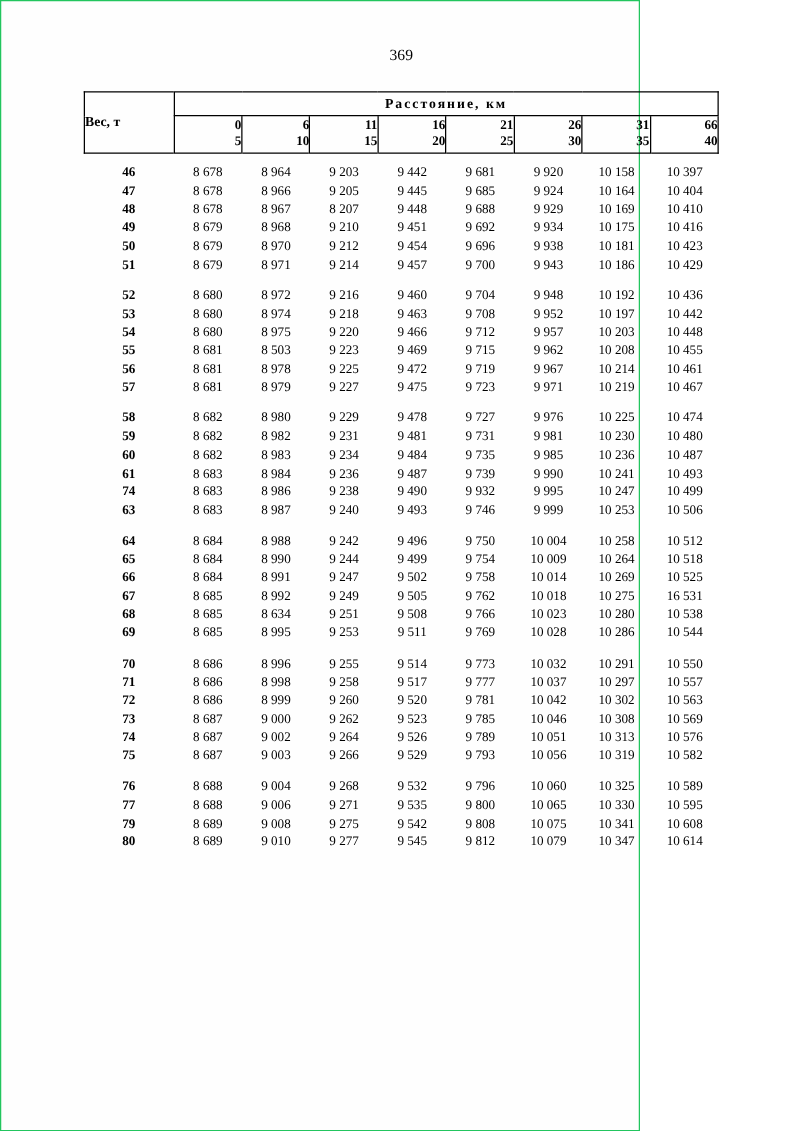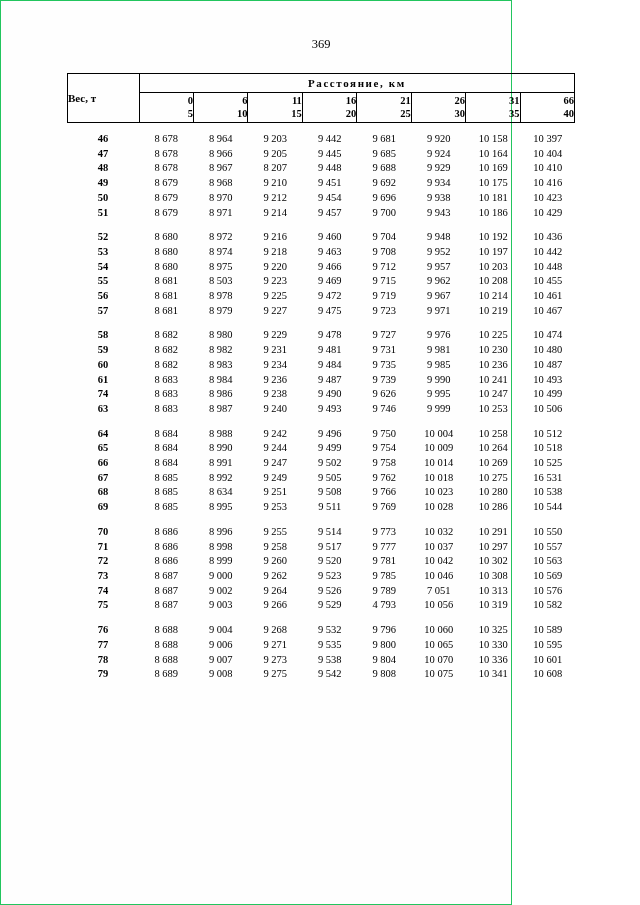--- a/index.html
+++ b/index.html
@@ -351,21 +351,21 @@
             <td class="v">9 990</td>
             <td class="v">10 241</td>
             <td class="v">10 493</td>
           </tr>
           <tr>
             <td class="w">74</td>
             <td class="v">8 683</td>
             <td class="v">8 986</td>
             <td class="v">9 238</td>
             <td class="v">9 490</td>
-            <td class="v">9 626</td>
+            <td class="v">9 932</td>
             <td class="v">9 995</td>
             <td class="v">10 247</td>
             <td class="v">10 499</td>
           </tr>
           <tr>
             <td class="w">63</td>
             <td class="v">8 683</td>
             <td class="v">8 987</td>
             <td class="v">9 240</td>
             <td class="v">9 493</td>
@@ -490,31 +490,31 @@
             <td class="v">10 308</td>
             <td class="v">10 569</td>
           </tr>
           <tr>
             <td class="w">74</td>
             <td class="v">8 687</td>
             <td class="v">9 002</td>
             <td class="v">9 264</td>
             <td class="v">9 526</td>
             <td class="v">9 789</td>
-            <td class="v">7 051</td>
+            <td class="v">10 051</td>
             <td class="v">10 313</td>
             <td class="v">10 576</td>
           </tr>
           <tr>
             <td class="w">75</td>
             <td class="v">8 687</td>
             <td class="v">9 003</td>
             <td class="v">9 266</td>
             <td class="v">9 529</td>
-            <td class="v">4 793</td>
+            <td class="v">9 793</td>
             <td class="v">10 056</td>
             <td class="v">10 319</td>
             <td class="v">10 582</td>
           </tr>
           <tr class="gap">
             <td colspan="9"></td>
           </tr>
           <tr>
             <td class="w">76</td>
             <td class="v">8 688</td>
@@ -531,38 +531,38 @@
             <td class="v">8 688</td>
             <td class="v">9 006</td>
             <td class="v">9 271</td>
             <td class="v">9 535</td>
             <td class="v">9 800</td>
             <td class="v">10 065</td>
             <td class="v">10 330</td>
             <td class="v">10 595</td>
           </tr>
           <tr>
-            <td class="w">78</td>
-            <td class="v">8 688</td>
-            <td class="v">9 007</td>
-            <td class="v">9 273</td>
-            <td class="v">9 538</td>
-            <td class="v">9 804</td>
-            <td class="v">10 070</td>
-            <td class="v">10 336</td>
-            <td class="v">10 601</td>
-          </tr>
-          <tr>
             <td class="w">79</td>
             <td class="v">8 689</td>
             <td class="v">9 008</td>
             <td class="v">9 275</td>
             <td class="v">9 542</td>
             <td class="v">9 808</td>
             <td class="v">10 075</td>
             <td class="v">10 341</td>
             <td class="v">10 608</td>
           </tr>
+          <tr>
+            <td class="w">80</td>
+            <td class="v">8 689</td>
+            <td class="v">9 010</td>
+            <td class="v">9 277</td>
+            <td class="v">9 545</td>
+            <td class="v">9 812</td>
+            <td class="v">10 079</td>
+            <td class="v">10 347</td>
+            <td class="v">10 614</td>
+          </tr>
         </tbody>
     </table>
 
   </div>
 </div>
 
 </body></html>

